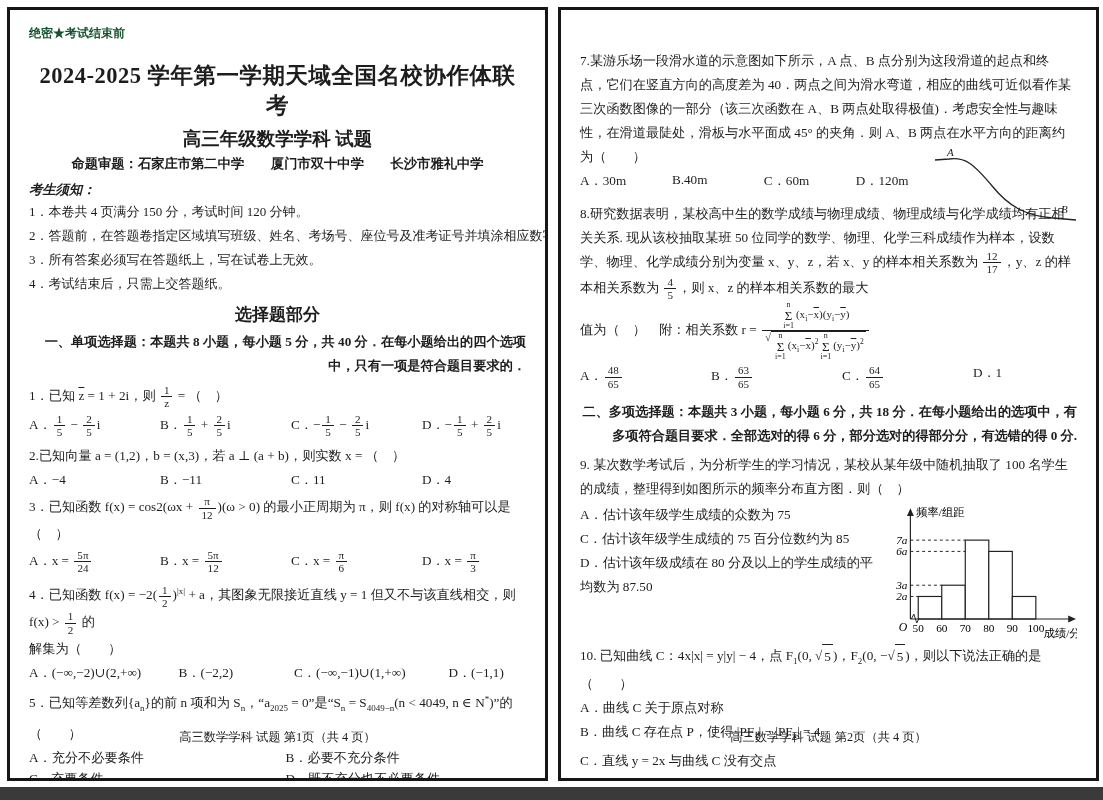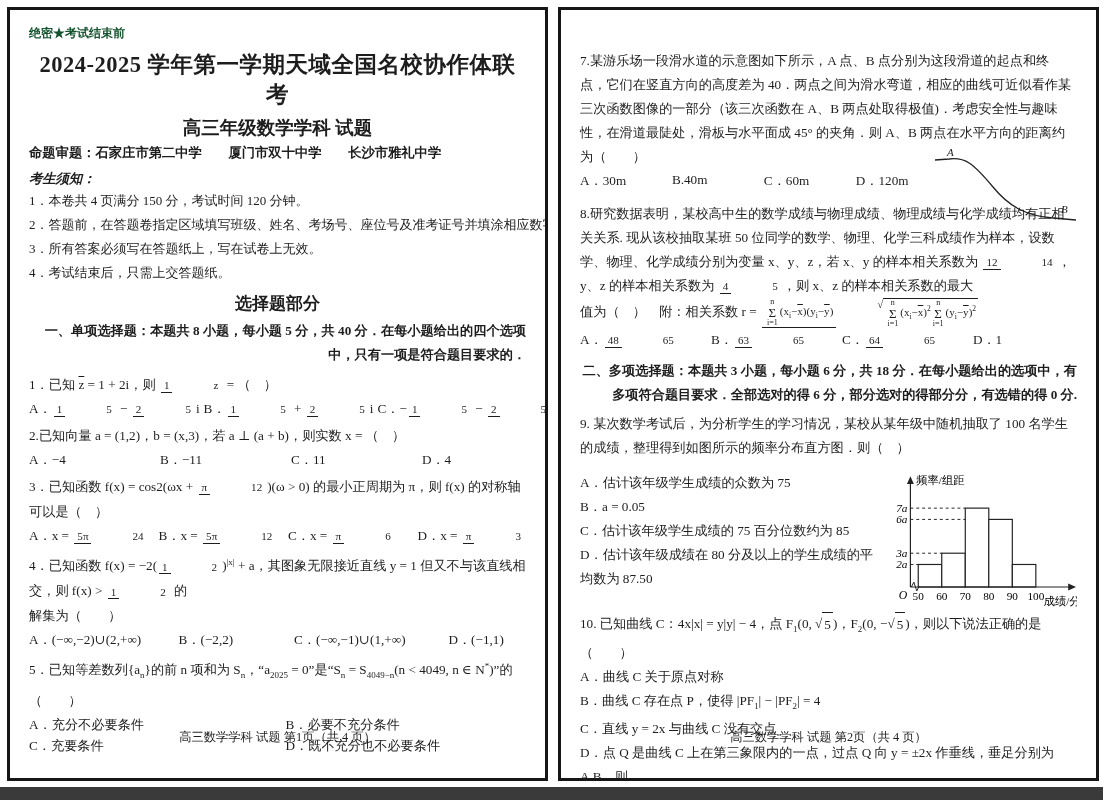--- a/index.html
+++ b/index.html
@@ -3,53 +3,53 @@
 <meta charset="utf-8">
 <style>
   html,body{margin:0;padding:0;}
   body{width:1103px;height:800px;position:relative;background:#ffffff;
        font-family:"Liberation Serif","DejaVu Serif",serif;color:#1d1d1d;overflow:hidden;}
   .band{position:absolute;left:0;bottom:0;width:100%;height:13px;background:#3a3a3a;}
   .sheet{position:absolute;top:7px;left:7px;display:flex;gap:10px;}
   .page{width:541px;height:774px;border:3px solid #161616;box-sizing:border-box;background:#fff;
         position:relative;padding:4px 19px;overflow:hidden;}
   .classified{color:#14532d;font-weight:bold;font-size:12px;margin:10px 0 0;line-height:18px;}
-  .title{font-size:22.5px;font-weight:bold;text-align:center;margin:8px 0 0;line-height:30px;letter-spacing:.5px;}
+  .title{font-size:22.5px;font-weight:bold;text-align:center;margin:19px 0 0;line-height:30px;letter-spacing:.5px;}
   .subtitle{font-size:18.5px;font-weight:bold;text-align:center;margin:5px 0 0;line-height:26px;}
-  .centerline{font-size:13.3px;font-weight:bold;text-align:left;line-height:23px;white-space:nowrap;}
+  .centerline{font-size:13.3px;font-weight:bold;text-align:center;line-height:23px;white-space:nowrap;}
   .notice-h{font-size:13.3px;font-weight:bold;margin-top:4px;line-height:21px;font-style:italic;}
   .notice{font-size:13px;line-height:24px;white-space:nowrap;}
   .part-title{font-size:17px;font-weight:bold;text-align:center;margin:6px 0 2px;line-height:26px;}
   .intro{font-size:13.2px;font-weight:bold;line-height:24px;text-align:right;}
   .q{margin-top:5px;}
   .stem{font-size:13.2px;line-height:25px;}
   .p2 .stem{line-height:24px;}
   .opts{display:grid;font-size:13.2px;margin:3px 0 2px;column-gap:4px;}
   .o4{grid-template-columns:1fr 1fr 1fr .82fr;}
   .oq4{grid-template-columns:1.5fr 1.15fr 1.55fr .8fr;}
   .o2{grid-template-columns:1.05fr 1fr;row-gap:3px;}
   .opt{white-space:nowrap;}
   .optline{font-size:13.2px;line-height:24px;}
   
-  .frac{display:inline-flex;flex-direction:row;text-align:center;vertical-align:middle;
-        line-height:1.1;font-size:.84em;margin:0 2px;gap:38px;}
+  .frac{display:inline-flex;flex-direction:column;text-align:center;vertical-align:middle;
+        line-height:1.1;font-size:.84em;margin:0 2px;}
   .fn{border-bottom:1px solid currentColor;padding:0 3px;display:block;}
   .fd{padding:0 3px;display:block;}
   sup{font-size:.68em;} sub{font-size:.68em;}
   .ov{text-decoration:overline;}
   .sqrt{display:inline-flex;align-items:stretch;vertical-align:middle;}
   .sqrt .rs{align-self:flex-start;}
   .sqrt .rad{border-top:1px solid currentColor;padding:0 2px;}
   .sum{display:inline-flex;flex-direction:column;align-items:center;vertical-align:middle;
        line-height:1;margin:0 2px;}
   .sum .t,.sum .b{font-size:8px;} .sum .s{font-size:13px;}
   .pfoot{position:absolute;left:0;right:0;bottom:32px;text-align:center;font-size:12.3px;}
   .q7wrap{position:relative;}
   .slide-svg{position:absolute;top:98px;right:-2px;}
-  .q9row{display:flex;align-items:flex-start;gap:6px;margin-top:11px;}
+  .q9row{display:flex;align-items:flex-start;gap:6px;margin-top:2px;}
   .q9row .optcol{flex:1;}
   .wm{position:absolute;right:2px;bottom:2px;display:flex;align-items:center;gap:2px;
       color:#ededed;font-weight:bold;font-size:33px;letter-spacing:2px;
       font-family:"Liberation Sans","DejaVu Sans",sans-serif;white-space:nowrap;}
 </style>
 </head>
 <body>
 
 <div class="sheet">
 
@@ -182,21 +182,21 @@
         <span class="opt">A．30m</span>
         <span class="opt">B.40m</span>
         <span class="opt">C．60m</span>
         <span class="opt">D．120m</span>
       </div>
     </div>
 
     <div class="q" style="margin-top:12px">
       <div class="stem">8.研究数据表明，某校高中生的数学成绩与物理成绩、物理成绩与化学成绩均有正相关关系. 现从该校抽取某班 50 位同学的数学、物理、化学三科成绩作为样本，设数学、物理、化学成绩分别为变量 x、y、z，若 x、y 的样本相关系数为 <span class="frac">
             <span class="fn">12</span>
-            <span class="fd">14</span>
+            <span class="fd">17</span>
           </span>，y、z 的样本相关系数为 <span class="frac">
             <span class="fn">4</span>
             <span class="fd">5</span>
           </span>，则 x、z 的样本相关系数的最大</div>
       <div class="stem">值为（　）　附：相关系数 r = <span class="frac">
             <span class="fn"><span class="sum">
                 <span class="t">n</span>
                 <span class="s">Σ</span>
                 <span class="b">i=1</span>
               </span>(x<sub>i</sub>−<span class="ov">x</span>)(y<sub>i</sub>−<span class="ov">y</span>)</span>
@@ -230,21 +230,20 @@
       </div>
     </div>
 
     <div class="intro" style="margin-top:10px">二、多项选择题：本题共 3 小题，每小题 6 分，共 18 分．在每小题给出的选项中，有多项符合题目要求．全部选对的得 6 分，部分选对的得部分分，有选错的得 0 分.</div>
 
     <div class="q">
       <div class="stem">9. 某次数学考试后，为分析学生的学习情况，某校从某年级中随机抽取了 100 名学生的成绩，整理得到如图所示的频率分布直方图．则（　）</div>
       <div class="q9row">
         <div class="optcol">
           <div class="optline">A．估计该年级学生成绩的众数为 75</div>
-          <div class="optline">B．a = 0.05</div>
           <div class="optline">C．估计该年级学生成绩的 75 百分位数约为 85</div>
           <div class="optline">D．估计该年级成绩在 80 分及以上的学生成绩的平均数为 87.50</div>
         </div>
         <svg width="196" height="136" viewBox="0 0 200 138">
             <line x1="30" y1="95" x2="38" y2="95" stroke="#222" stroke-width="1" stroke-dasharray="3,3"></line>
             <text x="27" y="99" text-anchor="end" font-size="11.5" font-style="italic">2a</text>
             <line x1="30" y1="83.5" x2="62" y2="83.5" stroke="#222" stroke-width="1" stroke-dasharray="3,3"></line>
             <text x="27" y="87.5" text-anchor="end" font-size="11.5" font-style="italic">3a</text>
             <line x1="30" y1="49" x2="110" y2="49" stroke="#222" stroke-width="1" stroke-dasharray="3,3"></line>
             <text x="27" y="53" text-anchor="end" font-size="11.5" font-style="italic">6a</text>

